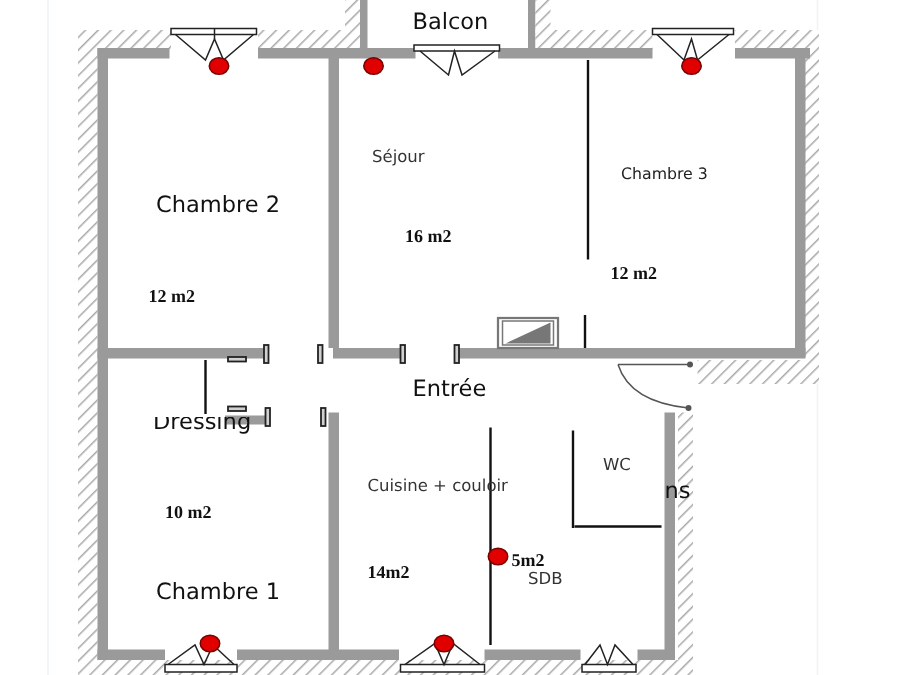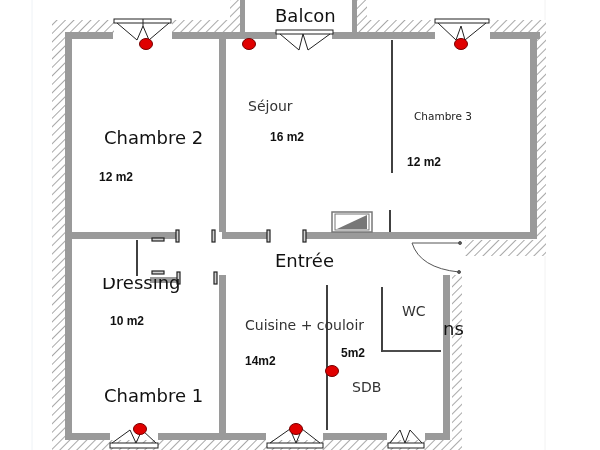--- a/index.html
+++ b/index.html
@@ -1,21 +1,21 @@
 <!DOCTYPE html>
 <html><head>
 <meta charset="utf-8">
 <style>
   html,body{margin:0;padding:0;background:#fff;}
   body{width:600px;height:450px;overflow:hidden;position:relative;font-family:"Liberation Sans",sans-serif;}
   svg{position:absolute;left:0;top:0;}
   .lbl{position:absolute;color:#111;white-space:nowrap;font-family:"DejaVu Sans","Liberation Sans",sans-serif;}
-  .big{font-size:18px;}
-  .small{font-size:14px;color:#333;}
-  .area{font-size:12px;font-weight:bold;font-family:Liberation Sans, sans-serif;}
+  .big{font-size:15px;}
+  .small{font-size:11px;color:#333;}
+  .area{font-size:12px;font-weight:bold;font-family:Liberation Serif, serif;margin-top:20px;}
   .med{font-size:10.5px;color:#222;}
 </style>
 </head>
 <body>
 
 <svg width="600" height="450" viewBox="0 0 600 450">
   <defs>
     <pattern id="hatch" patternUnits="userSpaceOnUse" width="6" height="6" patternTransform="rotate(45)">
       <rect width="6" height="6" fill="#fff"></rect>
       <line x1="0" y1="0" x2="0" y2="6" stroke="#a8a8a8" stroke-width="2"></line>

